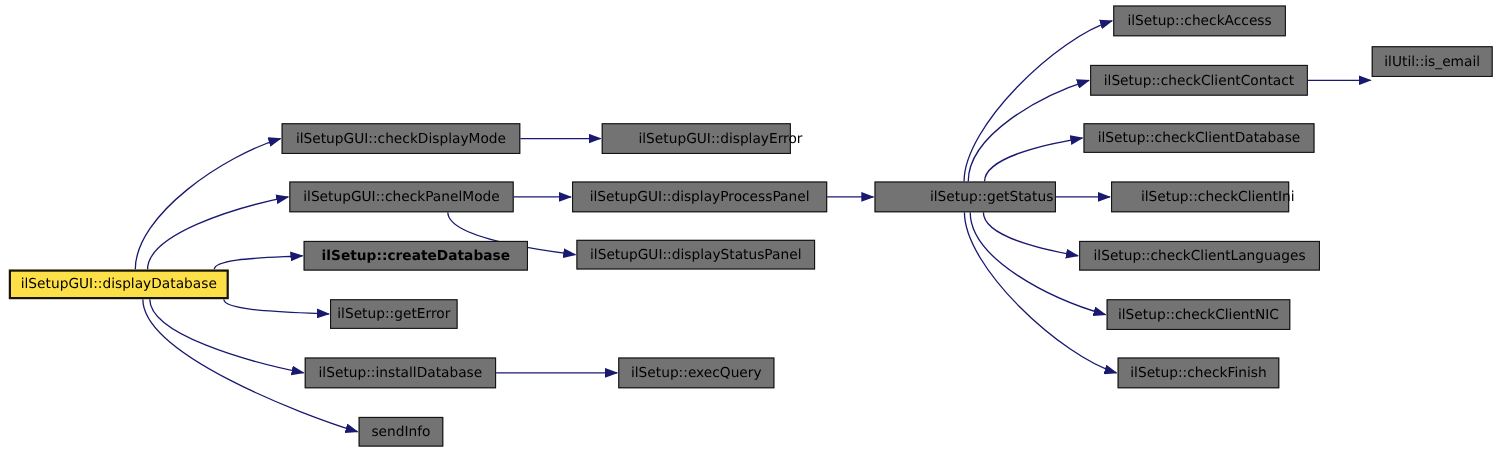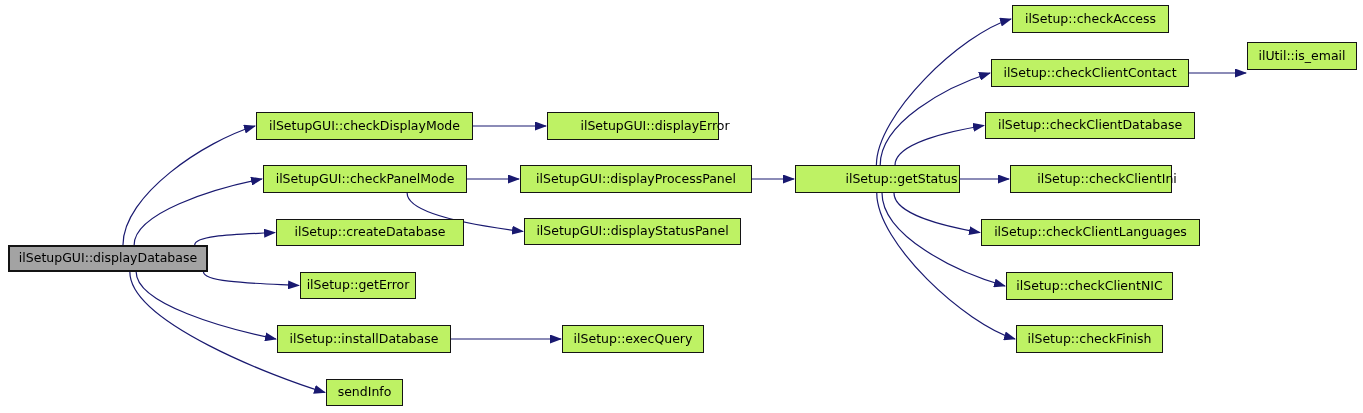--- a/index.html
+++ b/index.html
@@ -13,32 +13,32 @@
   }
   #edges {
     position: absolute;
     left: 0; top: 0;
     width: 1363px; height: 413px;
   }
   .node {
     position: absolute;
     box-sizing: border-box;
     border: 1px solid #141414;
-    background: #bef264;
+    background: #737373;
     color: #000000;
     font-size: 12.5px;
     line-height: 1;
     display: flex;
     align-items: center;
     justify-content: center;
     white-space: nowrap;
     cursor: pointer;
   }
   .node.root {
-    background: #a3a3a3;
+    background: #fde047;
     border-width: 2px;
     cursor: default;
   }
 </style>
 </head>
 <body>
 
 <div id="stage">
   <svg id="edges" xmlns="http://www.w3.org/2000/svg">
     <defs>
@@ -63,21 +63,21 @@
       <path d="M932,179 C982,179 978.2,179 1009,179" fill="none" stroke="#191970" stroke-width="1.2" marker-end="url(#arrow)"></path>
       <path d="M893.9859813084112,193 C893.9859813084112,214.4 945.5943925233645,226.575 980,232.5" fill="none" stroke="#191970" stroke-width="1.2" marker-end="url(#arrow)"></path>
       <path d="M882.0140186915888,193 C882.0140186915888,235.8 955.8056074766355,272.05 1005,286" fill="none" stroke="#191970" stroke-width="1.2" marker-end="url(#arrow)"></path>
       <path d="M876.75625,193 C876.75625,243 965,324 1015,339" fill="none" stroke="#191970" stroke-width="1.2" marker-end="url(#arrow)"></path>
       <path d="M1189,73 C1239,73 1223.2,73 1246,73" fill="none" stroke="#191970" stroke-width="1.2" marker-end="url(#arrow)"></path>
     </svg>
 
 <div class="node root" style="left: 8px; top: 245px; width: 200px; height: 27px;">ilSetupGUI::displayDatabase</div>
     <div class="node" style="left: 256px; top: 112px; width: 217px; height: 28px;">ilSetupGUI::checkDisplayMode</div>
     <div class="node" style="left: 263px; top: 165px; width: 204px; height: 28px;">ilSetupGUI::checkPanelMode</div>
-    <div class="node" style="left: 276px; top: 219px; width: 188px; height: 27px;">ilSetup::createDatabase</div>
+    <div class="node" style="left: 276px; top: 219px; width: 204px; height: 27px; font-weight: bold;">ilSetup::createDatabase</div>
     <div class="node" style="left: 300px; top: 272px; width: 116px; height: 27px;">ilSetup::getError</div>
     <div class="node" style="left: 277px; top: 325px; width: 174px; height: 28px;">ilSetup::installDatabase</div>
     <div class="node" style="left: 326px; top: 379px; width: 77px; height: 27px;">sendInfo</div>
     <div class="node" style="left: 547px; top: 112px; width: 172px; height: 28px; padding-left: 44px;">ilSetupGUI::displayError</div>
     <div class="node" style="left: 520px; top: 165px; width: 232px; height: 28px;">ilSetupGUI::displayProcessPanel</div>
     <div class="node" style="left: 524px; top: 218px; width: 217px; height: 27px;">ilSetupGUI::displayStatusPanel</div>
     <div class="node" style="left: 562px; top: 325px; width: 142px; height: 28px;">ilSetup::execQuery</div>
     <div class="node" style="left: 795px; top: 165px; width: 165px; height: 28px; padding-left: 48px;">ilSetup::getStatus</div>
     <div class="node" style="left: 1012px; top: 5px; width: 157px; height: 28px;">ilSetup::checkAccess</div>
     <div class="node" style="left: 991px; top: 59px; width: 198px; height: 28px;">ilSetup::checkClientContact</div>

